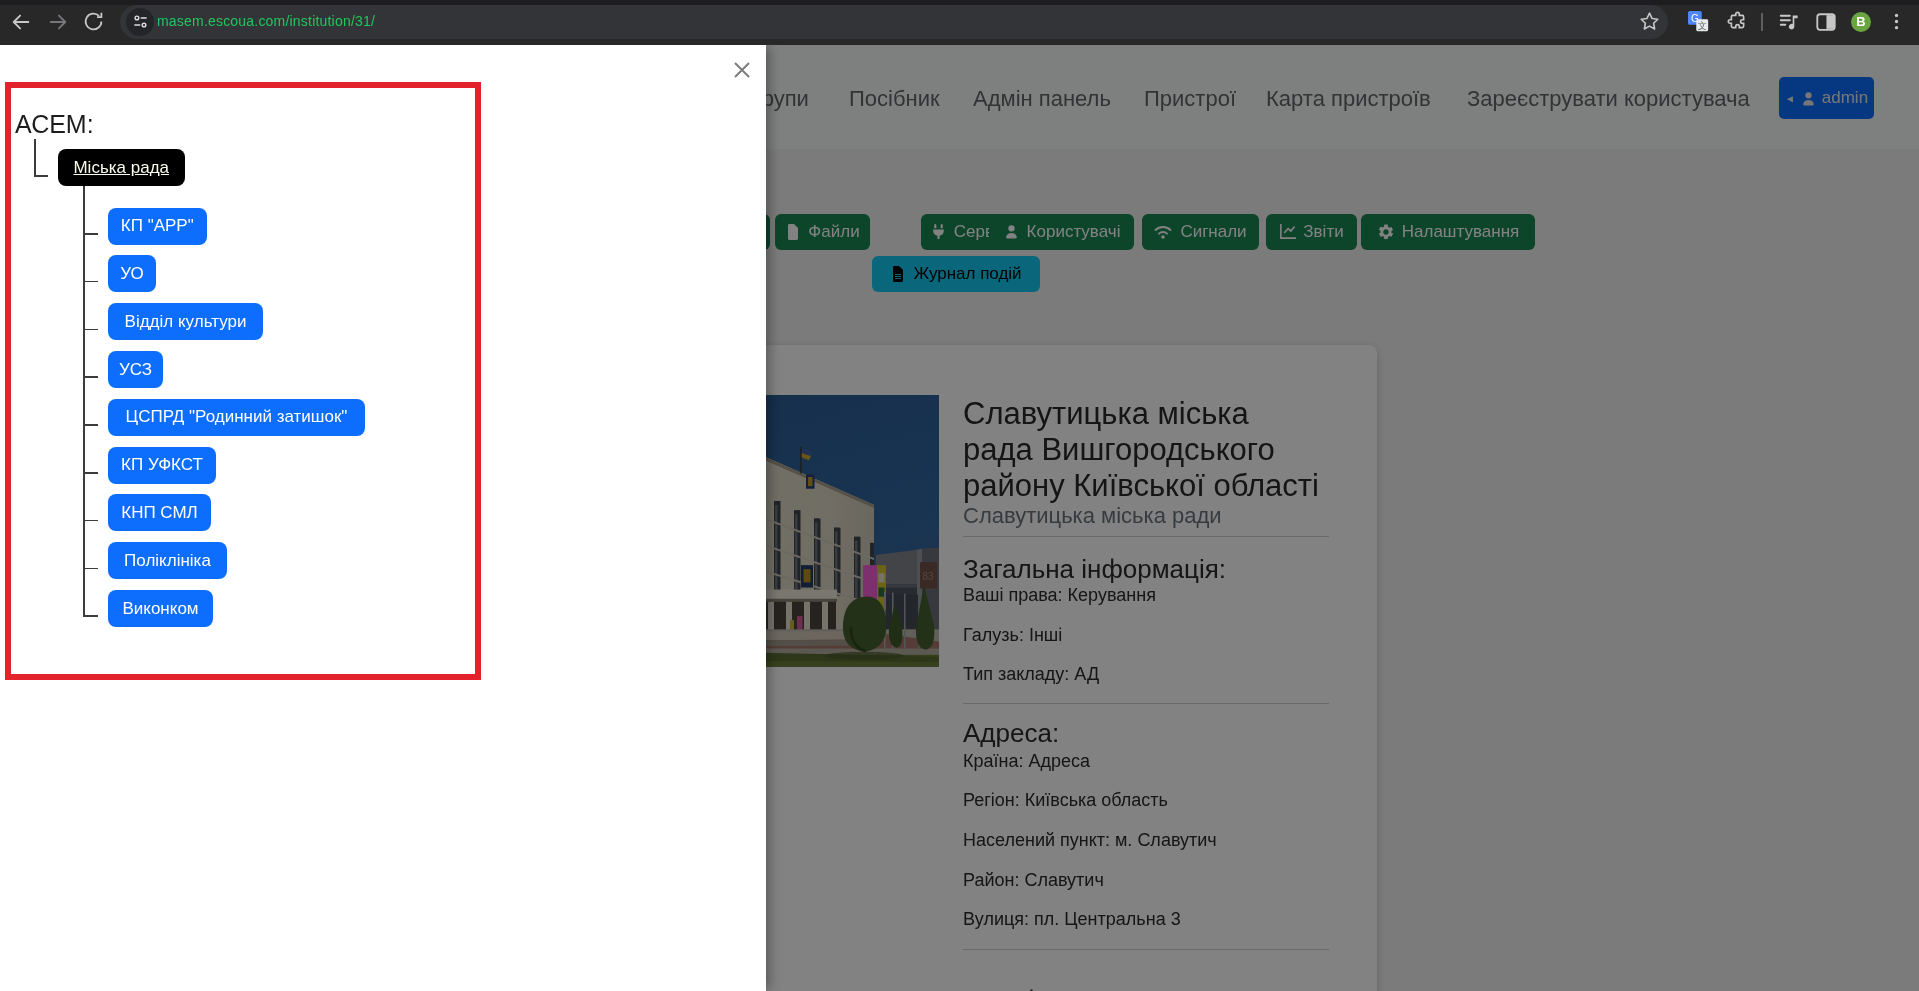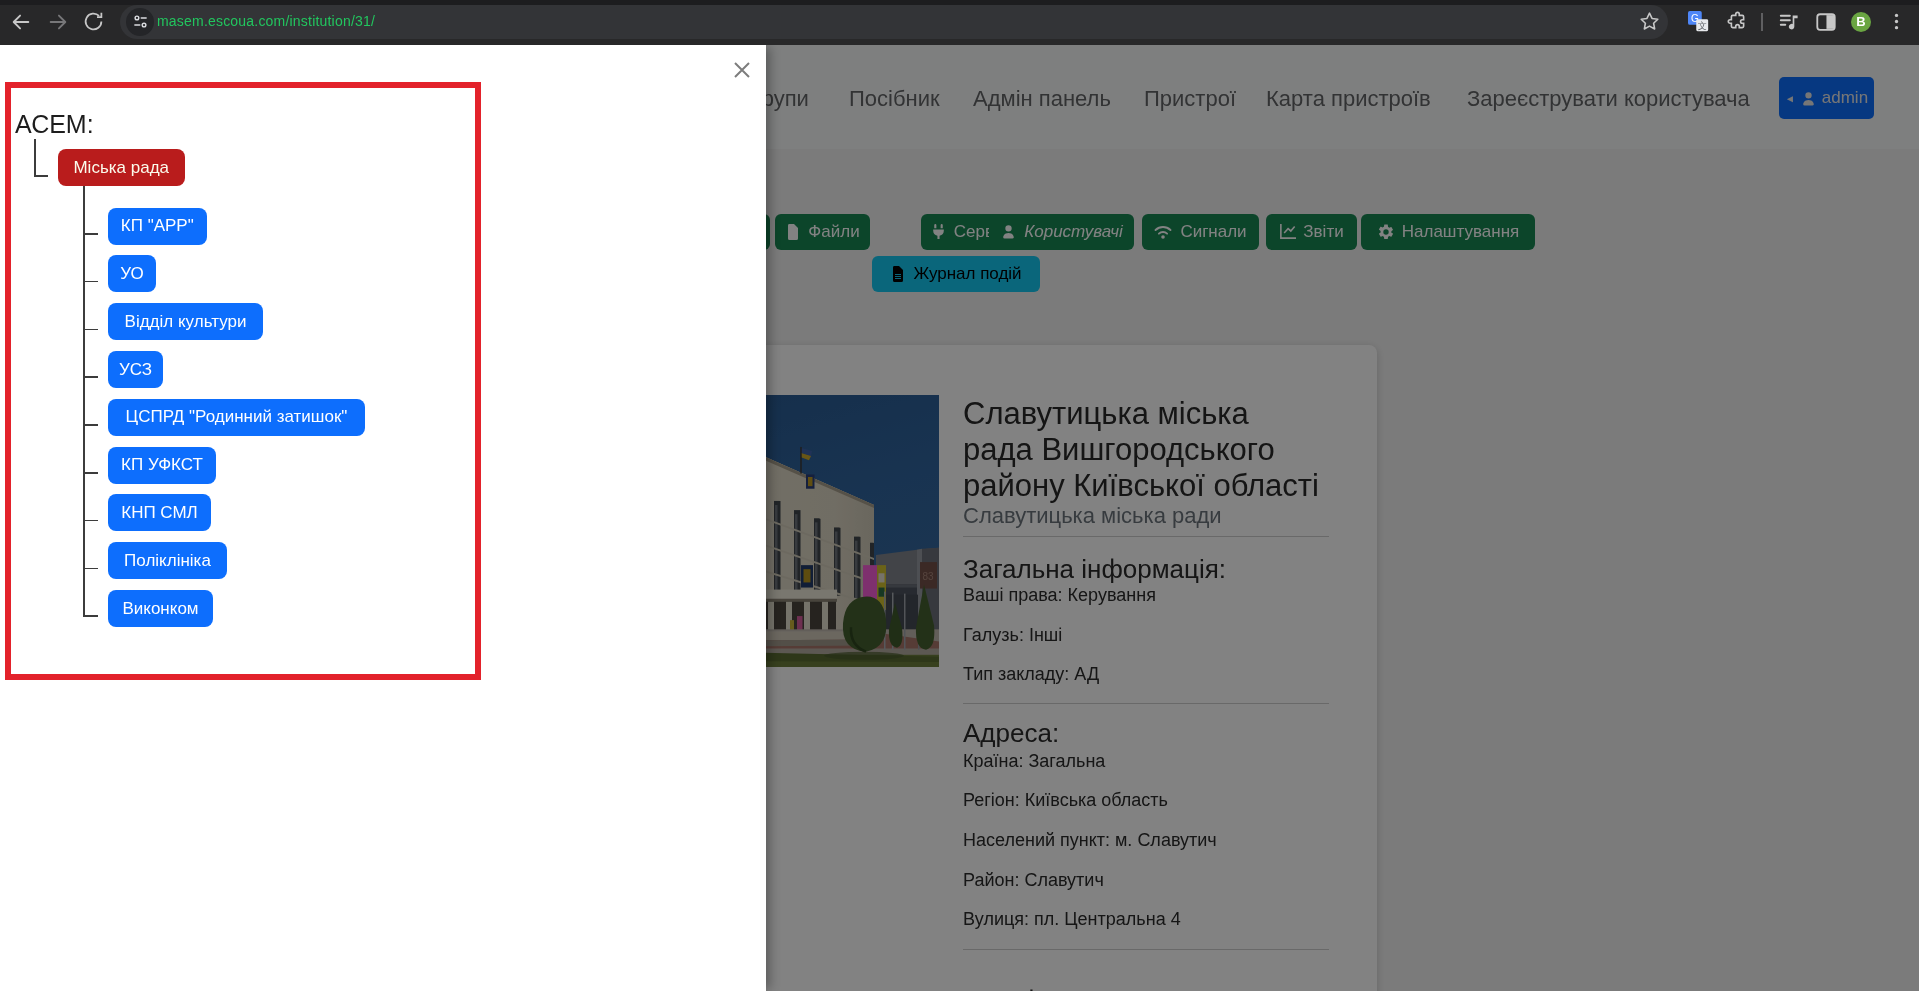--- a/index.html
+++ b/index.html
@@ -36,21 +36,21 @@
 #overlay { position:absolute; left:0; top:45px; width:1919px; height:946px; background:rgba(0,0,0,0.49); }
 
 
 #modal { position:absolute; left:0; top:45px; width:766px; height:946px; background:#fff;
   box-shadow:6px 0 10px -2px rgba(0,0,0,0.30); }
 #redbox { position:absolute; left:5px; top:37px; width:476px; height:598px; border:6px solid #e3222b; }
 #asem { position:absolute; left:15px; top:65px; font-size:25px; color:#1d1d1d; }
 .tline { position:absolute; background:#3c3c3c; }
 .tbtn { position:absolute; height:37px; border-radius:8px; color:#fff; font-size:17px;
   display:flex; align-items:center; justify-content:center; white-space:nowrap; }
-.tbtn.green { background:#b91c1c; color:#fbfbec; }
+.tbtn.green { background:#000000; color:#fbfbec;text-decoration:underline; }
 .tbtn.blue { background:#0d6efd; }
 #closex { position:absolute; left:734px; top:17px; width:16px; height:16px; }
 #closex svg { display:block; }
 </style>
 </head>
 <body>
 
 <div id="page">
   <div id="navbar">
     <span class="navlink" style="left:751px">Групи</span>
@@ -64,21 +64,21 @@
         </svg>admin</div>
   </div>
 
   <div class="gbtn" style="left:700px; top:168.5px; width:70px;"></div>
   <div class="gbtn" style="left:775px; top:168.5px; width:95px;"><svg width="16" height="16" viewBox="0 0 16 16" fill="#fff">
         <path d="M4 0h5l4 4v10.5A1.5 1.5 0 0 1 11.5 16h-7A1.5 1.5 0 0 1 3 14.5v-13A1.5 1.5 0 0 1 4 0z"></path>
       </svg>Файли</div>
   <div class="gbtn" style="left:877.5px; top:168.5px; width:104.5px;margin-left:43px;"><svg width="17" height="17" viewBox="0 0 16 16" fill="#fff">
         <path d="M5 1a1 1 0 0 1 1 1v3h-2V2a1 1 0 0 1 1-1zm6 0a1 1 0 0 1 1 1v3h-2V2a1 1 0 0 1 1-1zM3 6h10v1a5 5 0 0 1-4 4.9V15H7v-3.1A5 5 0 0 1 3 7V6z"></path>
       </svg>Сервіси</div>
-  <div class="gbtn" style="left:989px; top:168.5px; width:145px;font-style:italic;"><svg width="17" height="17" viewBox="0 0 16 16" fill="#fff">
+  <div class="gbtn" style="left:989px; top:168.5px; width:145px;"><svg width="17" height="17" viewBox="0 0 16 16" fill="#fff">
         <path d="M8 8a3 3 0 1 0 0-6 3 3 0 0 0 0 6m5 5.5c0 1-1 1-1 1H4s-1 0-1-1 1-4 5-4 5 3 5 4"></path>
       </svg>Користувачі</div>
   <div class="gbtn" style="left:1141.5px; top:168.5px; width:117px;"><svg width="20" height="17" viewBox="0 0 17 15">
         <circle cx="8.5" cy="12.3" r="1.6" fill="#fff"></circle>
         <path d="M4.9 9.4a5.2 5.2 0 0 1 7.2 0" stroke="#fff" stroke-width="1.7" fill="none" stroke-linecap="round"></path>
         <path d="M1.9 6.2a9.6 9.6 0 0 1 13.2 0" stroke="#fff" stroke-width="1.7" fill="none" stroke-linecap="round"></path>
       </svg>Сигнали</div>
   <div class="gbtn" style="left:1266px; top:168.5px; width:91px;"><svg width="17" height="17" viewBox="0 0 16 16" fill="#fff">
         <path d="M1 1h1.5v12.5H16V15H1V1zm14.3 2.8l-4.1 4.8-2.6-2.2-3.2 3.5-1.1-1 4.2-4.7 2.6 2.2 3.1-3.6 1.1 1z"></path>
       </svg>Звіти</div>
@@ -214,25 +214,25 @@
 
   <div class="ctext" style="top:351px; font-size:31px; line-height:35.8px; color:#2a2a2a;">Славутицька міська<br>рада Вишгородського<br>району Київської області</div>
   <div class="ctext" style="top:458px; font-size:22px; color:#6c757d;">Славутицька міська ради</div>
   <div class="hr" style="top:490.7px"></div>
   <div class="ctext" style="top:509px; font-size:26px;">Загальна інформація:</div>
   <div class="ctext" style="top:540px; font-size:18px;">Ваші права: Керування</div>
   <div class="ctext" style="top:579.7px; font-size:18px;">Галузь: Інші</div>
   <div class="ctext" style="top:619.4px; font-size:18px;">Тип закладу: АД</div>
   <div class="hr" style="top:658px"></div>
   <div class="ctext" style="top:673px; font-size:26px;">Адреса:</div>
-  <div class="ctext" style="top:705.5px; font-size:18px;">Країна: Загальна</div>
+  <div class="ctext" style="top:705.5px; font-size:18px;">Країна: Адреса</div>
   <div class="ctext" style="top:745.3px; font-size:18px;">Регіон: Київська область</div>
   <div class="ctext" style="top:785px; font-size:18px;">Населений пункт: м. Славутич</div>
   <div class="ctext" style="top:824.7px; font-size:18px;">Район: Славутич</div>
-  <div class="ctext" style="top:864.4px; font-size:18px;">Вулиця: пл. Центральна 4</div>
+  <div class="ctext" style="top:864.4px; font-size:18px;">Вулиця: пл. Центральна 3</div>
   <div class="hr" style="top:904px"></div>
   <div class="ctext" style="top:940px; font-size:26px;">Телефони:</div>
 </div>
 
 <div id="overlay"></div>
 
 <div id="modal">
   <div id="redbox"></div>
   <div id="asem">АСЕМ:</div>
 

